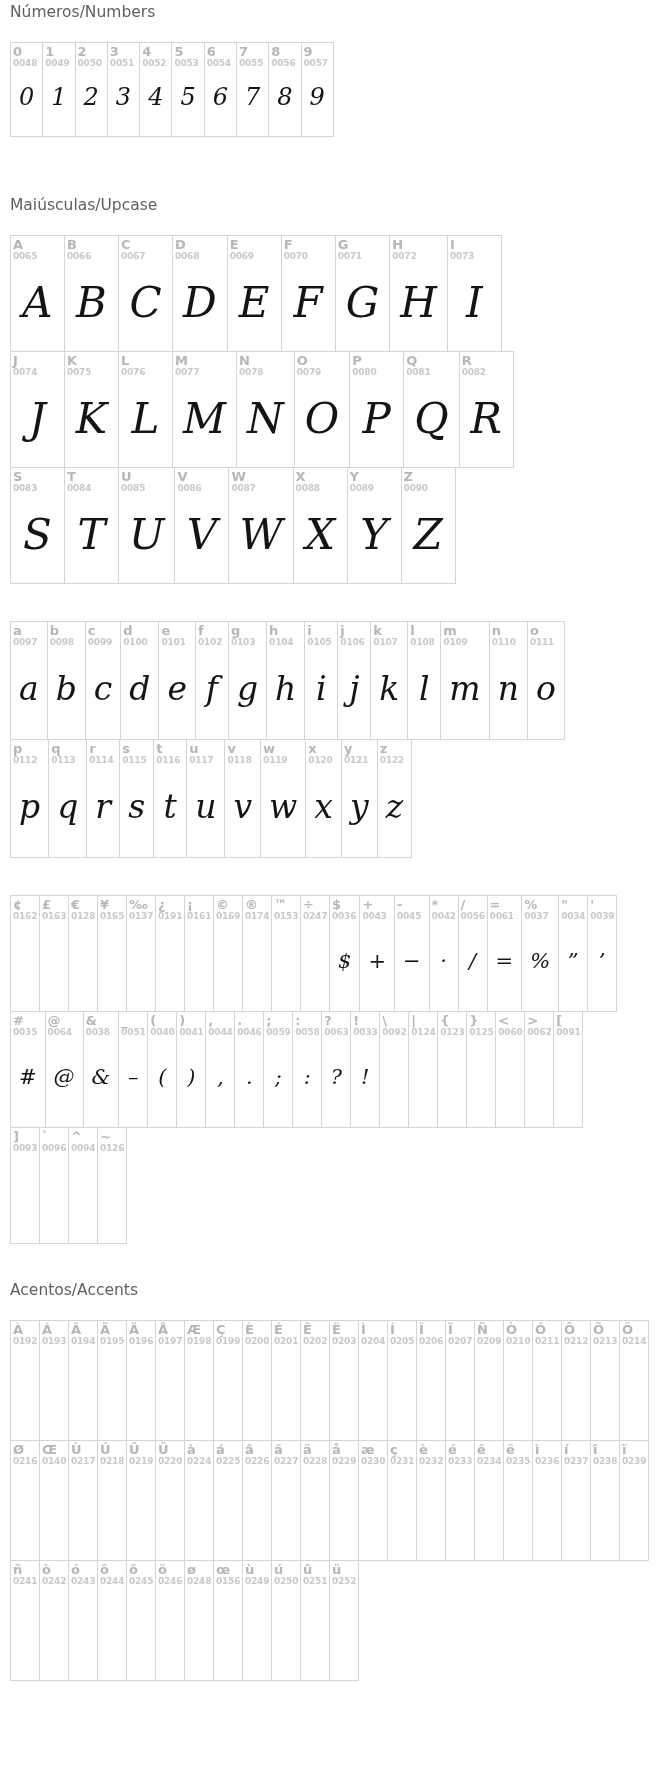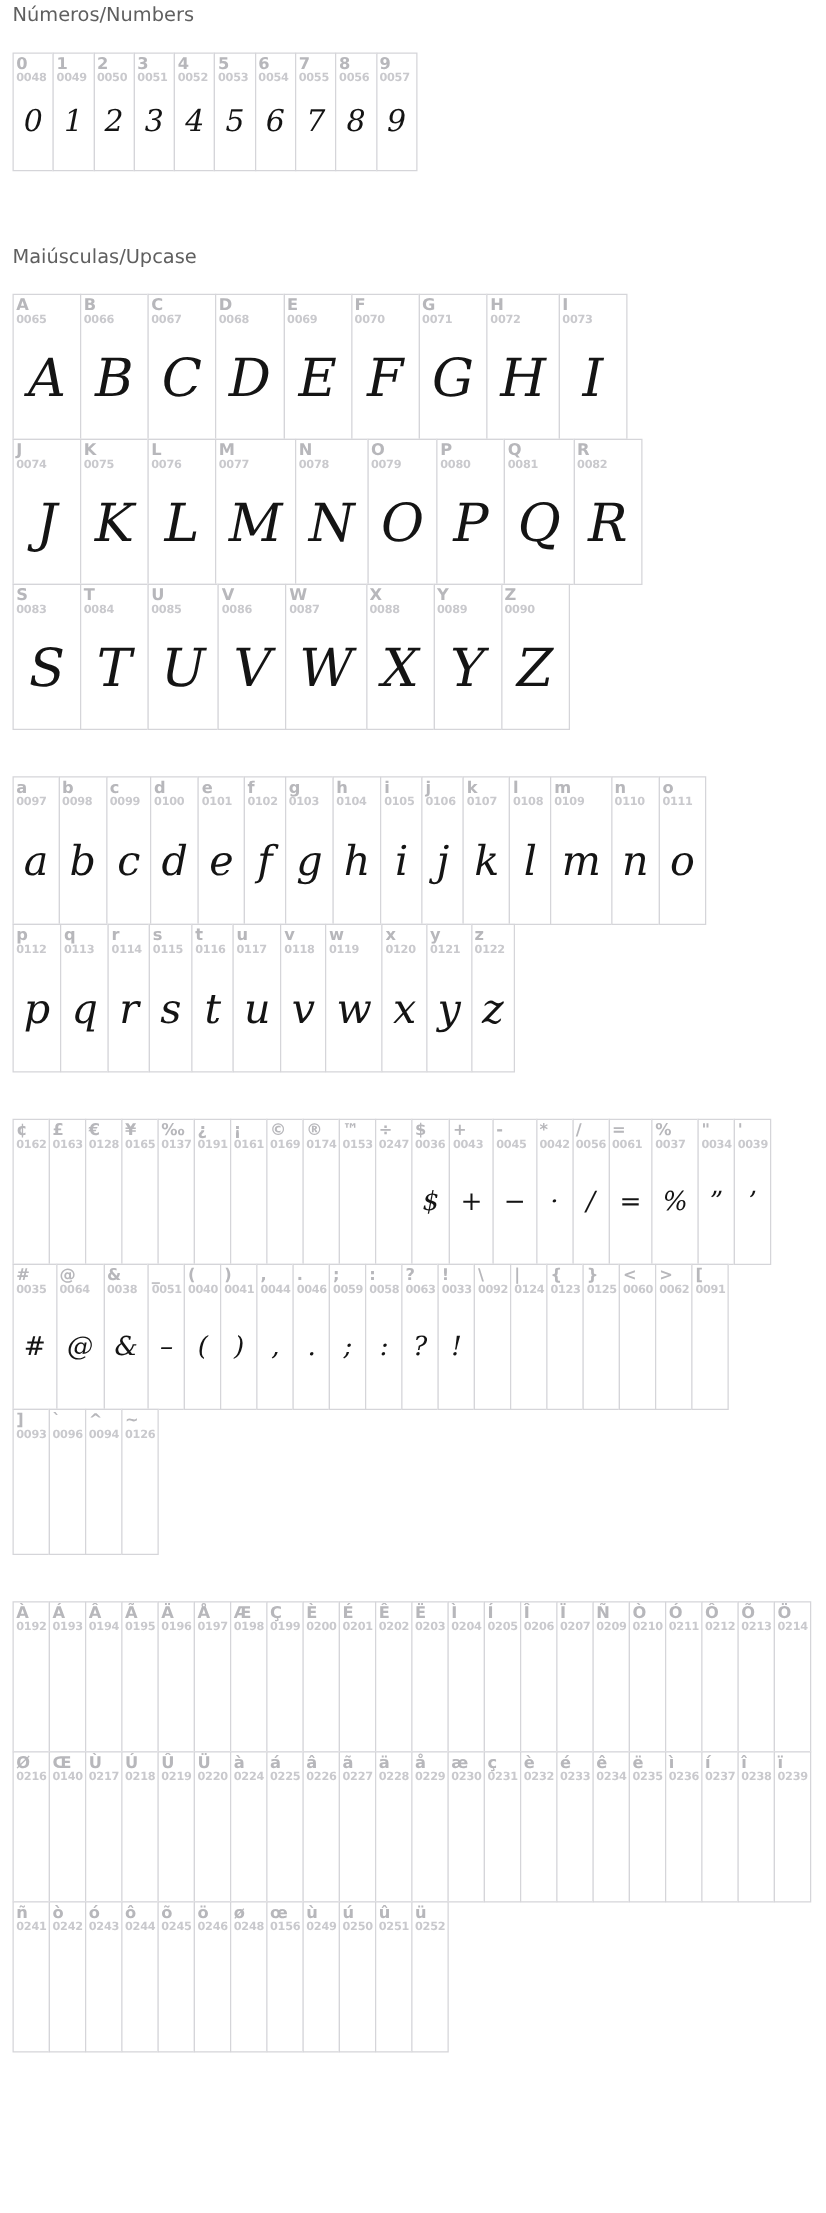--- a/index.html
+++ b/index.html
@@ -851,20 +851,21 @@
             <div class="cell-head">
               <span class="ch">~</span>
               <span class="code">0126</span>
             </div>
             <div class="glyph"></div>
           </div>
         </div>
       </div>
     </section>
     <section class="section sec-accents">
+      <h2 class="section-title">Acentos/Accents</h2>
       <div class="glyph-table">
         <div class="grid-row">
           <div class="cell">
             <div class="cell-head">
               <span class="ch">À</span>
               <span class="code">0192</span>
             </div>
             <div class="glyph"></div>
           </div>
           <div class="cell">

